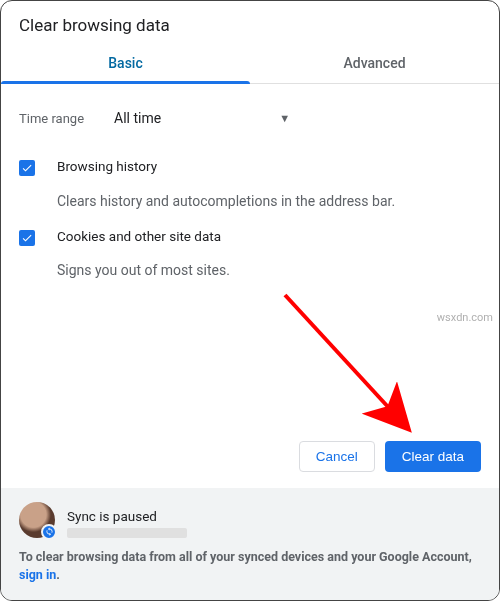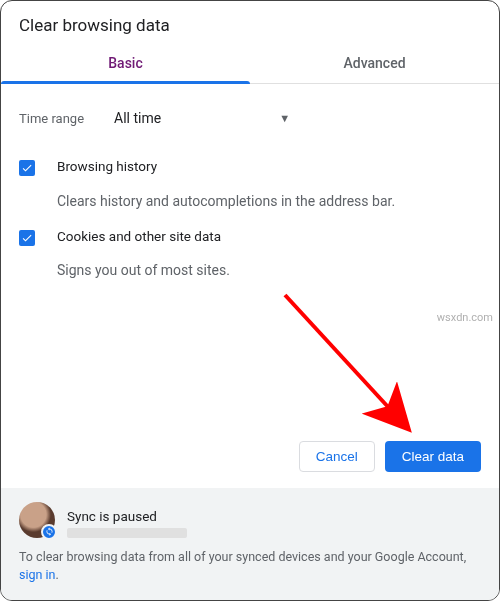--- a/index.html
+++ b/index.html
@@ -11,21 +11,21 @@
   .title {
     font-size: 17px; padding: 14px 18px 10px 18px; color: #202124; font-weight: 400;
   }
   .tabs {
     display: flex; border-bottom: 1px solid #e0e0e0;
   }
   .tab {
     flex: 1; text-align: center; padding: 10px 0 12px 0; font-size: 14px; font-weight: 500;
     color: #5f6368; cursor: pointer; position: relative;
   }
-  .tab.active { color: #701a75; }
+  .tab.active { color: #0369a1; }
   .tab.active::after {
     content: ""; position: absolute; left: 0; right: 0; bottom: -1px; height: 3px;
     background: #1a73e8; border-radius: 3px 3px 0 0;
   }
   .body { padding: 14px 18px 0 18px; flex: 1; }
   .timerange-row {
     display: flex; align-items: center; gap: 18px; padding: 4px 0 18px 0;
     font-size: 13px; color: #5f6368;
   }
   .select {
@@ -61,21 +61,21 @@
     width: 36px; height: 36px; border-radius: 50%; background: radial-gradient(circle at 40% 35%, #c9a188 0 40%, #5a3b2e 55% 100%);
     position: relative; flex: 0 0 36px;
   }
   .avatar .badge {
     position: absolute; right: -2px; bottom: -2px; width: 16px; height: 16px; border-radius: 50%;
     background: #1a73e8; border: 2px solid #f1f3f4; display:flex; align-items:center; justify-content:center;
   }
   .avatar .badge svg { width: 9px; height: 9px; }
   .sync-text .s { font-size: 13.5px; color: #202124; }
   .sync-text .e { font-size: 12px; color: #bdc1c6; background:#e0e0e0; width:120px; height:10px; border-radius:2px; margin-top:4px; display:block; }
-  .sync-note { font-size: 12.5px; color: #5f6368; line-height: 1.45; }
+  .sync-note { font-size: 12.5px; color: #5f6368; line-height: 1.45; font-weight: bold; }
   .sync-note .link { color: #1a73e8; cursor: pointer; }
   
   .arrow {
     position: absolute; left: 280px; top: 290px; pointer-events: none;
   }
   .watermark {
     position: absolute; right: 6px; top: 310px; font-size: 11px; color: #b0b0b0;
     writing-mode: horizontal-tb; transform: rotate(0deg);
   }
 </style>

